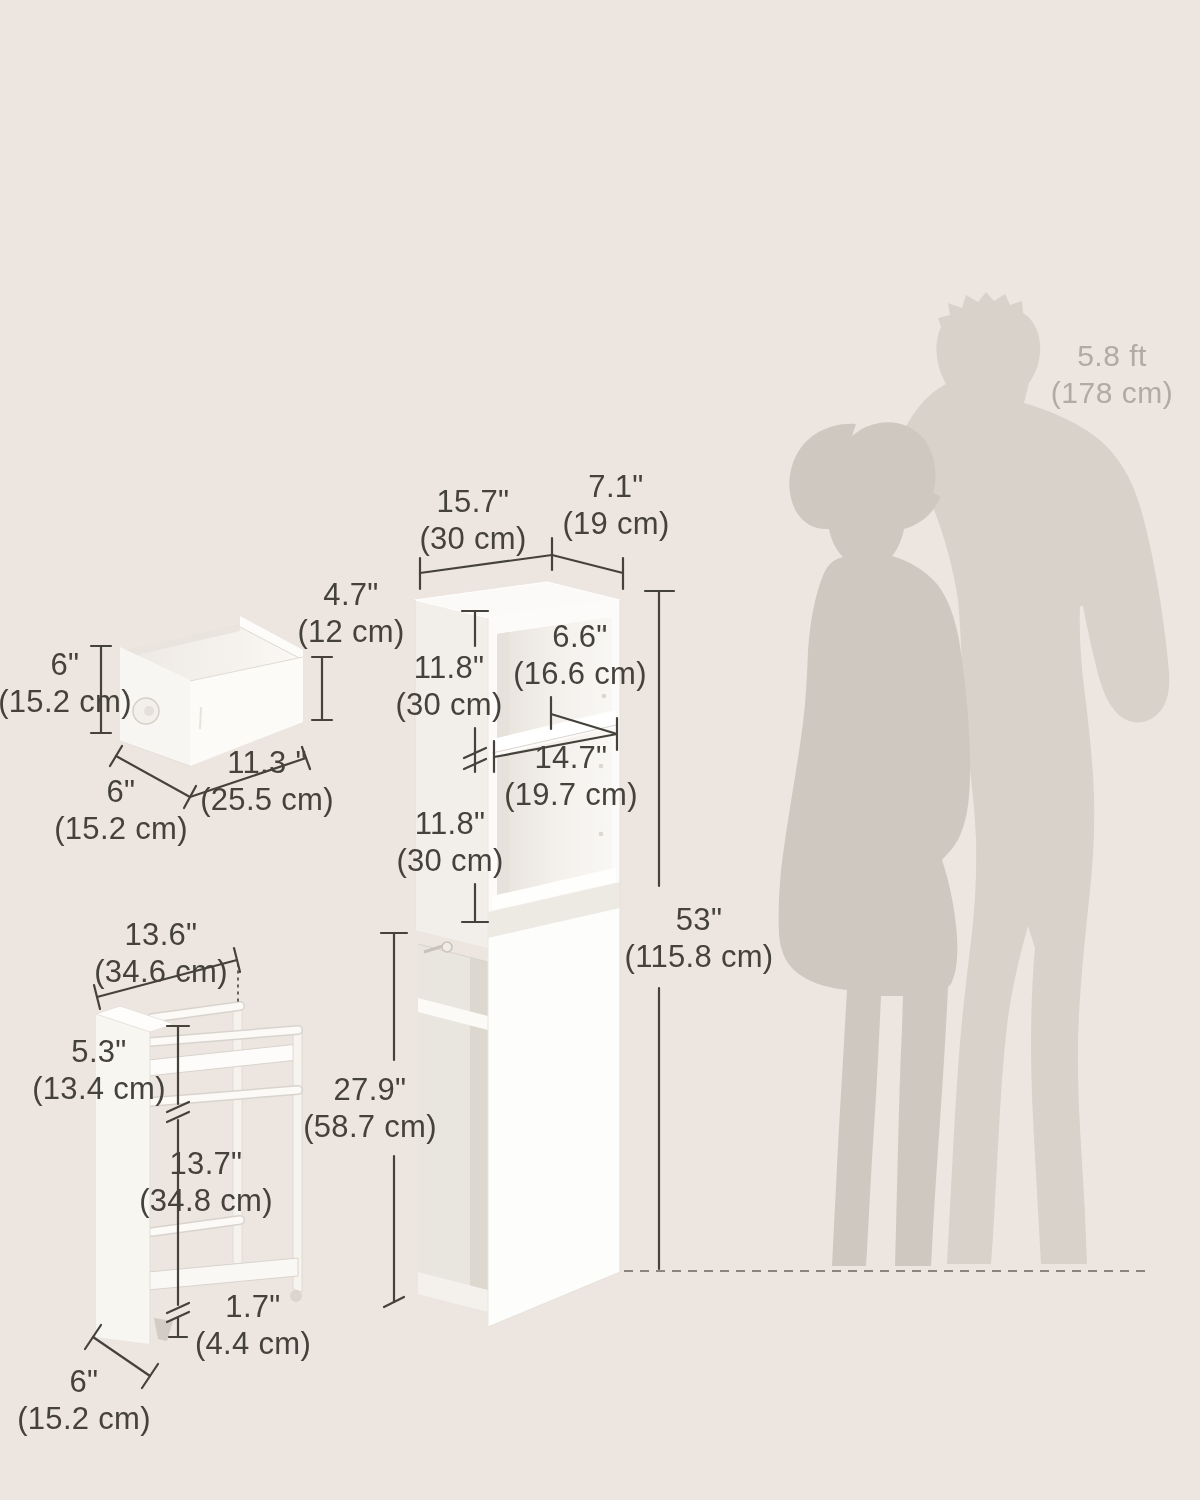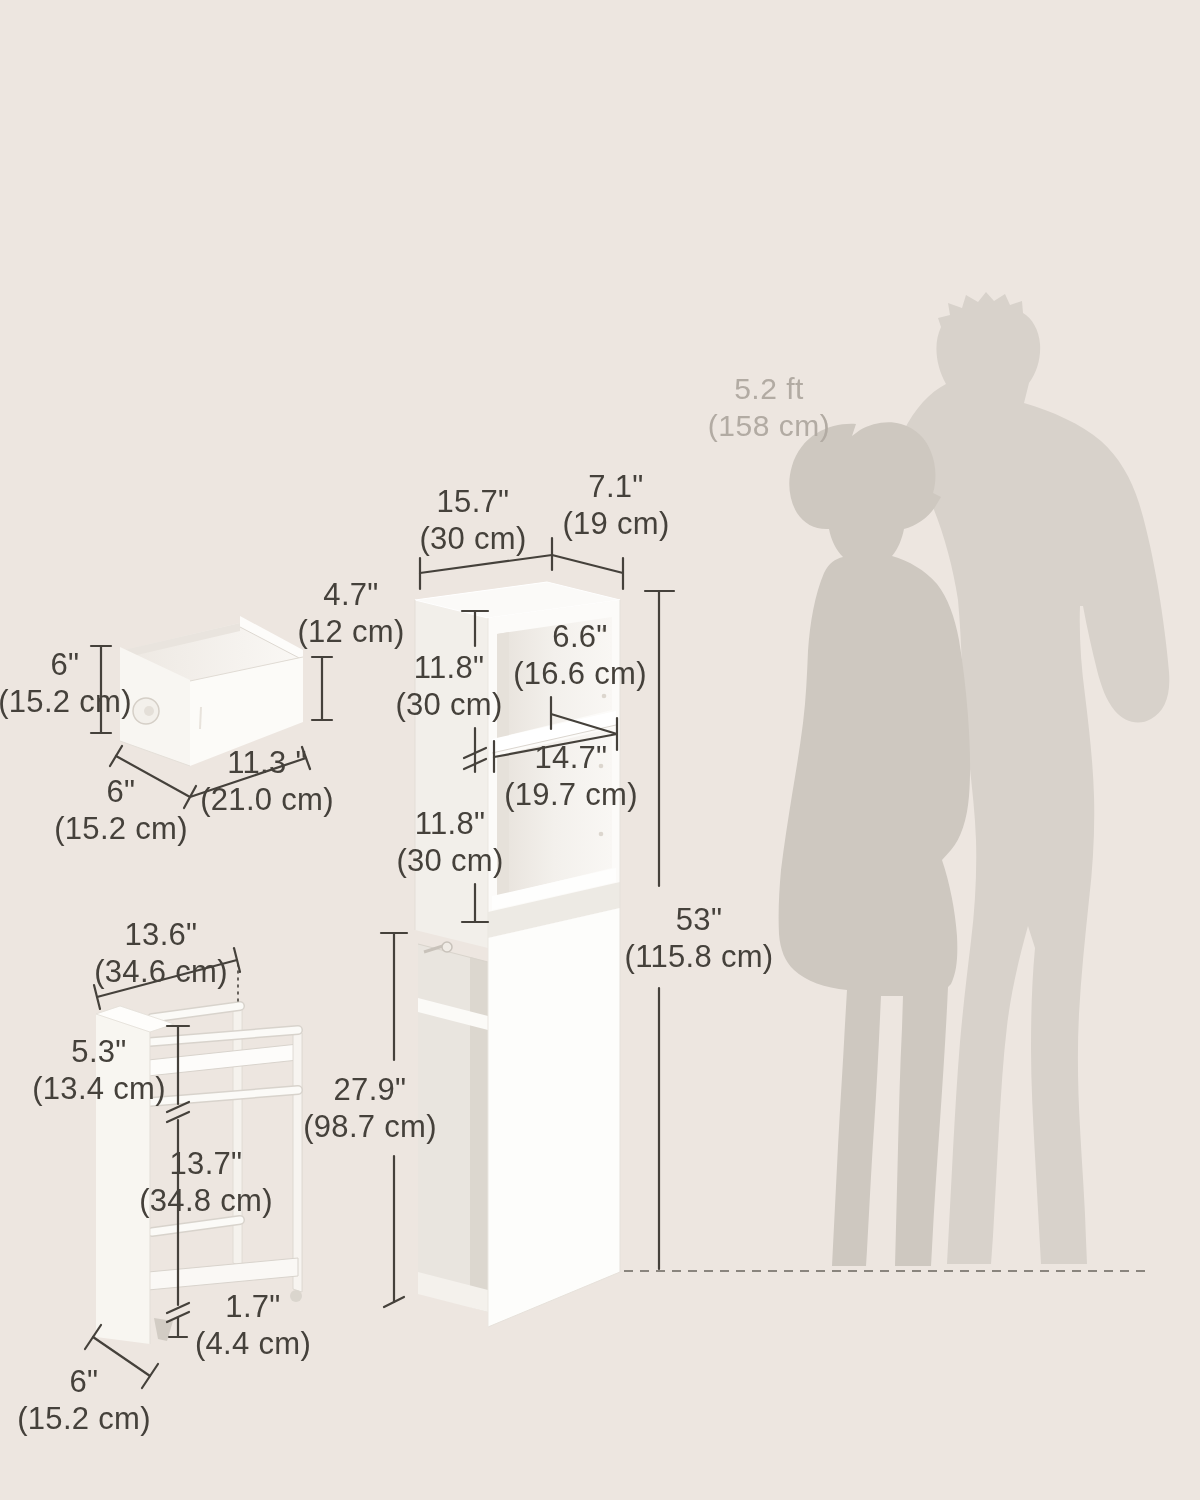--- a/index.html
+++ b/index.html
@@ -338,38 +338,38 @@
   <div class="dim L-cab-shelfwidth">
     <span>14.7"</span>
     <span>(19.7 cm)</span>
   </div>
   <div class="dim L-cab-comp2">
     <span>11.8"</span>
     <span>(30 cm)</span>
   </div>
   <div class="dim L-cab-lower">
     <span>27.9"</span>
-    <span>(98.7 cm)</span>
+    <span>(58.7 cm)</span>
   </div>
   <div class="dim L-cab-total">
     <span>53"</span>
     <span>(115.8 cm)</span>
   </div>
 
   <div class="dim L-drw-front">
     <span>6"</span>
     <span>(15.2 cm)</span>
   </div>
   <div class="dim L-drw-inner">
     <span>4.7"</span>
     <span>(12 cm)</span>
   </div>
   <div class="dim L-drw-width">
     <span>11.3 "</span>
-    <span>(21.0 cm)</span>
+    <span>(25.5 cm)</span>
   </div>
   <div class="dim L-drw-depth">
     <span>6"</span>
     <span>(15.2 cm)</span>
   </div>
 
   <div class="dim L-cart-width">
     <span>13.6"</span>
     <span>(34.6 cm)</span>
   </div>
@@ -383,18 +383,18 @@
   </div>
   <div class="dim L-cart-caster">
     <span>1.7"</span>
     <span>(4.4 cm)</span>
   </div>
   <div class="dim L-cart-depth">
     <span>6"</span>
     <span>(15.2 cm)</span>
   </div>
 
-  <div class="person-label L-woman">
-    <span>5.2 ft</span>
-    <span>(158 cm)</span>
+  <div class="person-label L-man">
+    <span>5.8 ft</span>
+    <span>(178 cm)</span>
   </div>
 
 </div>
 
 </body></html>

